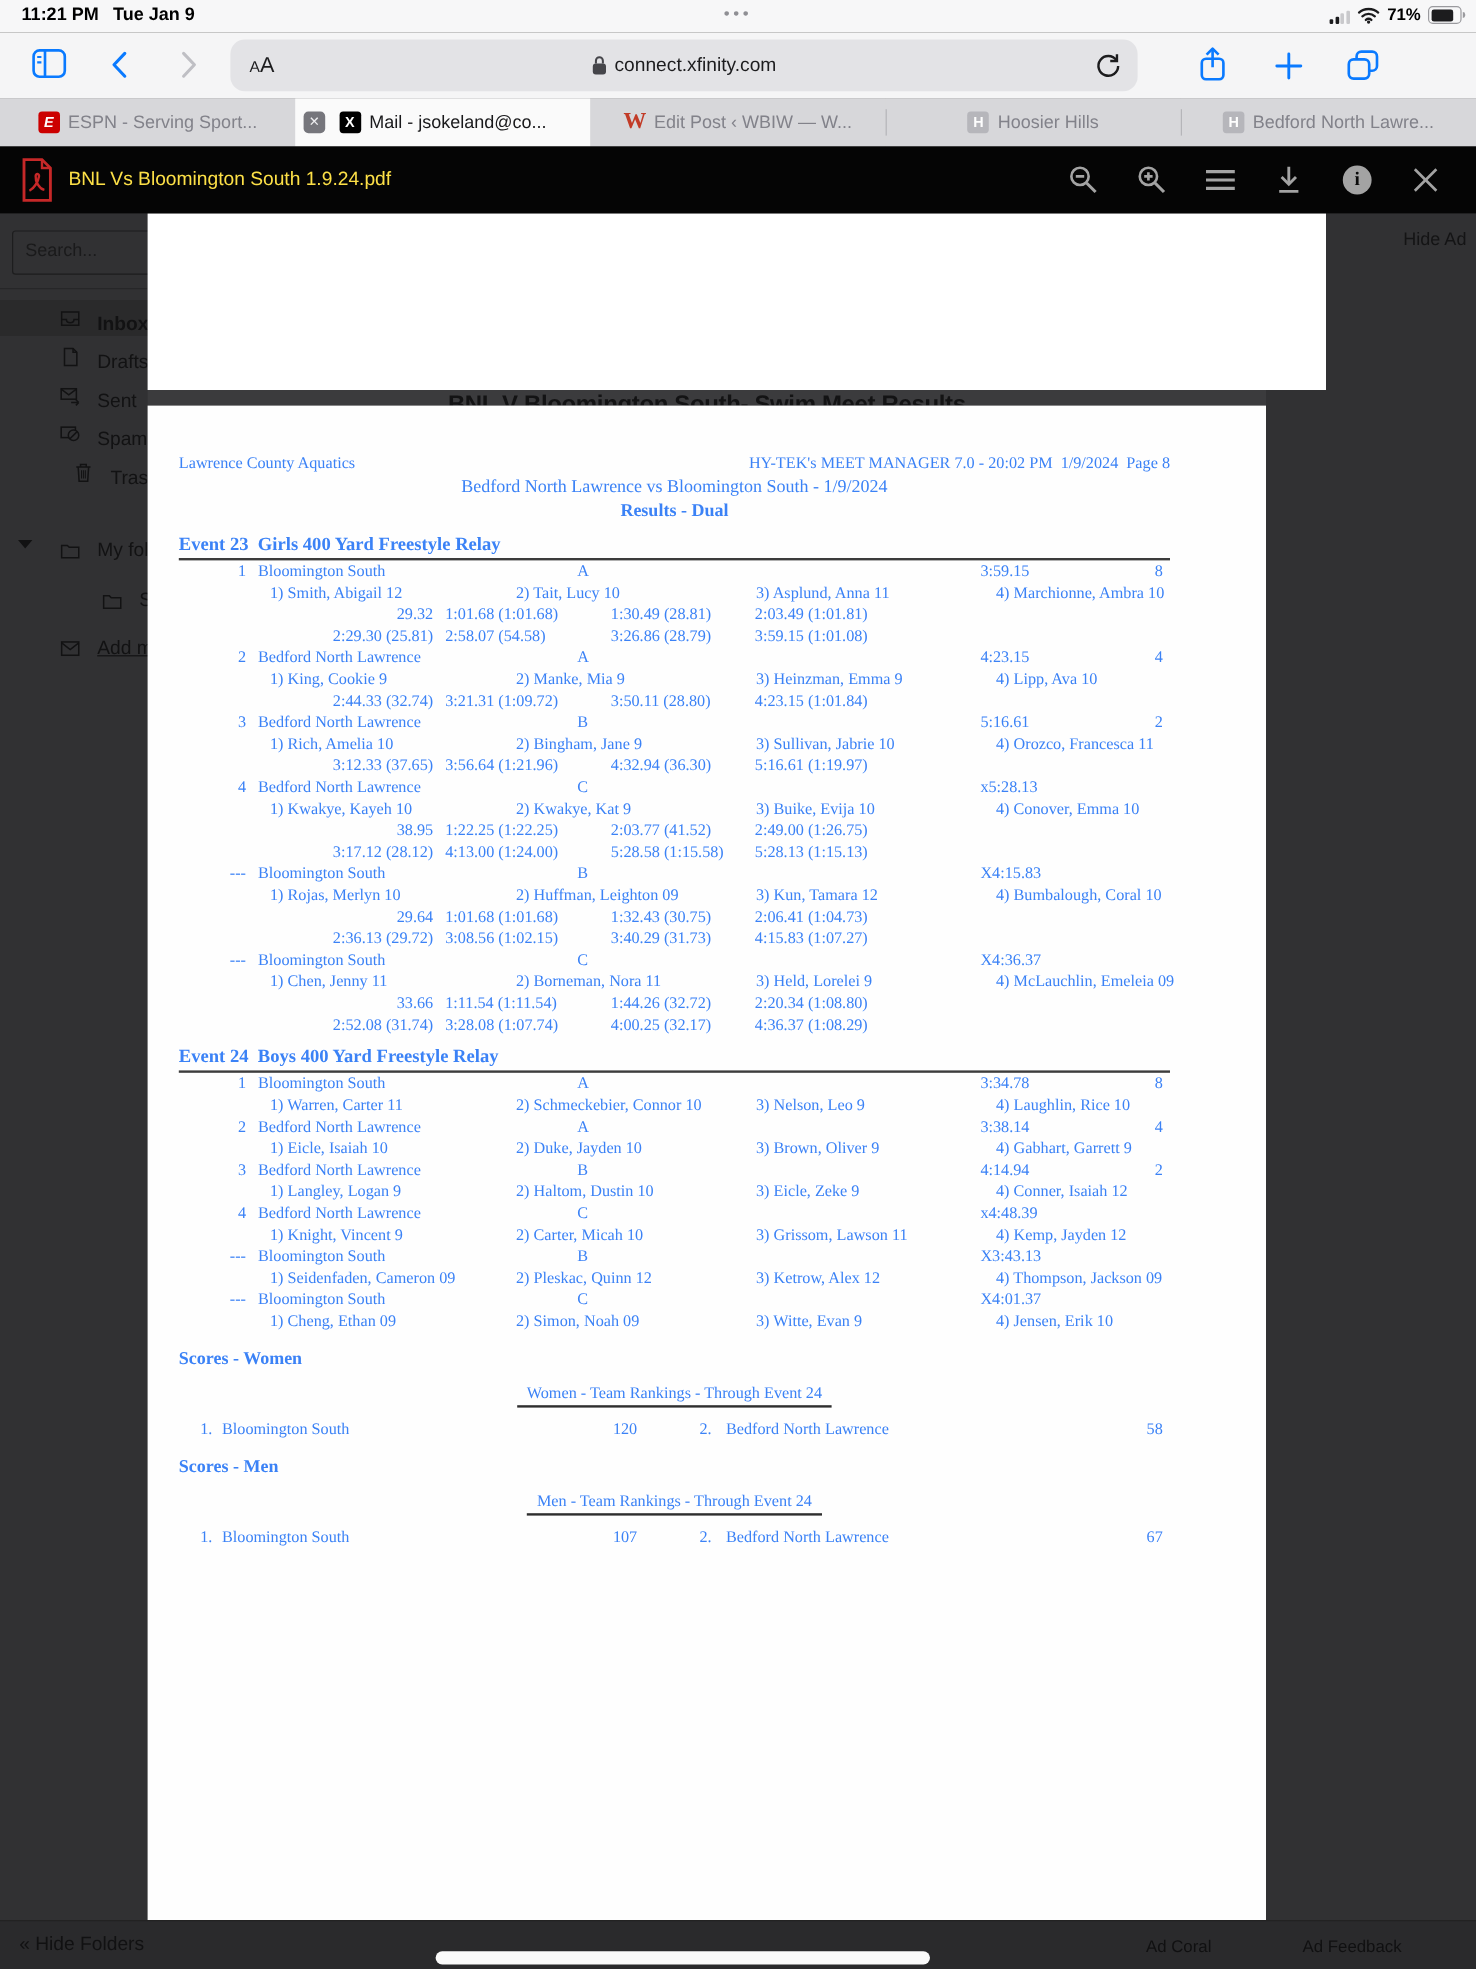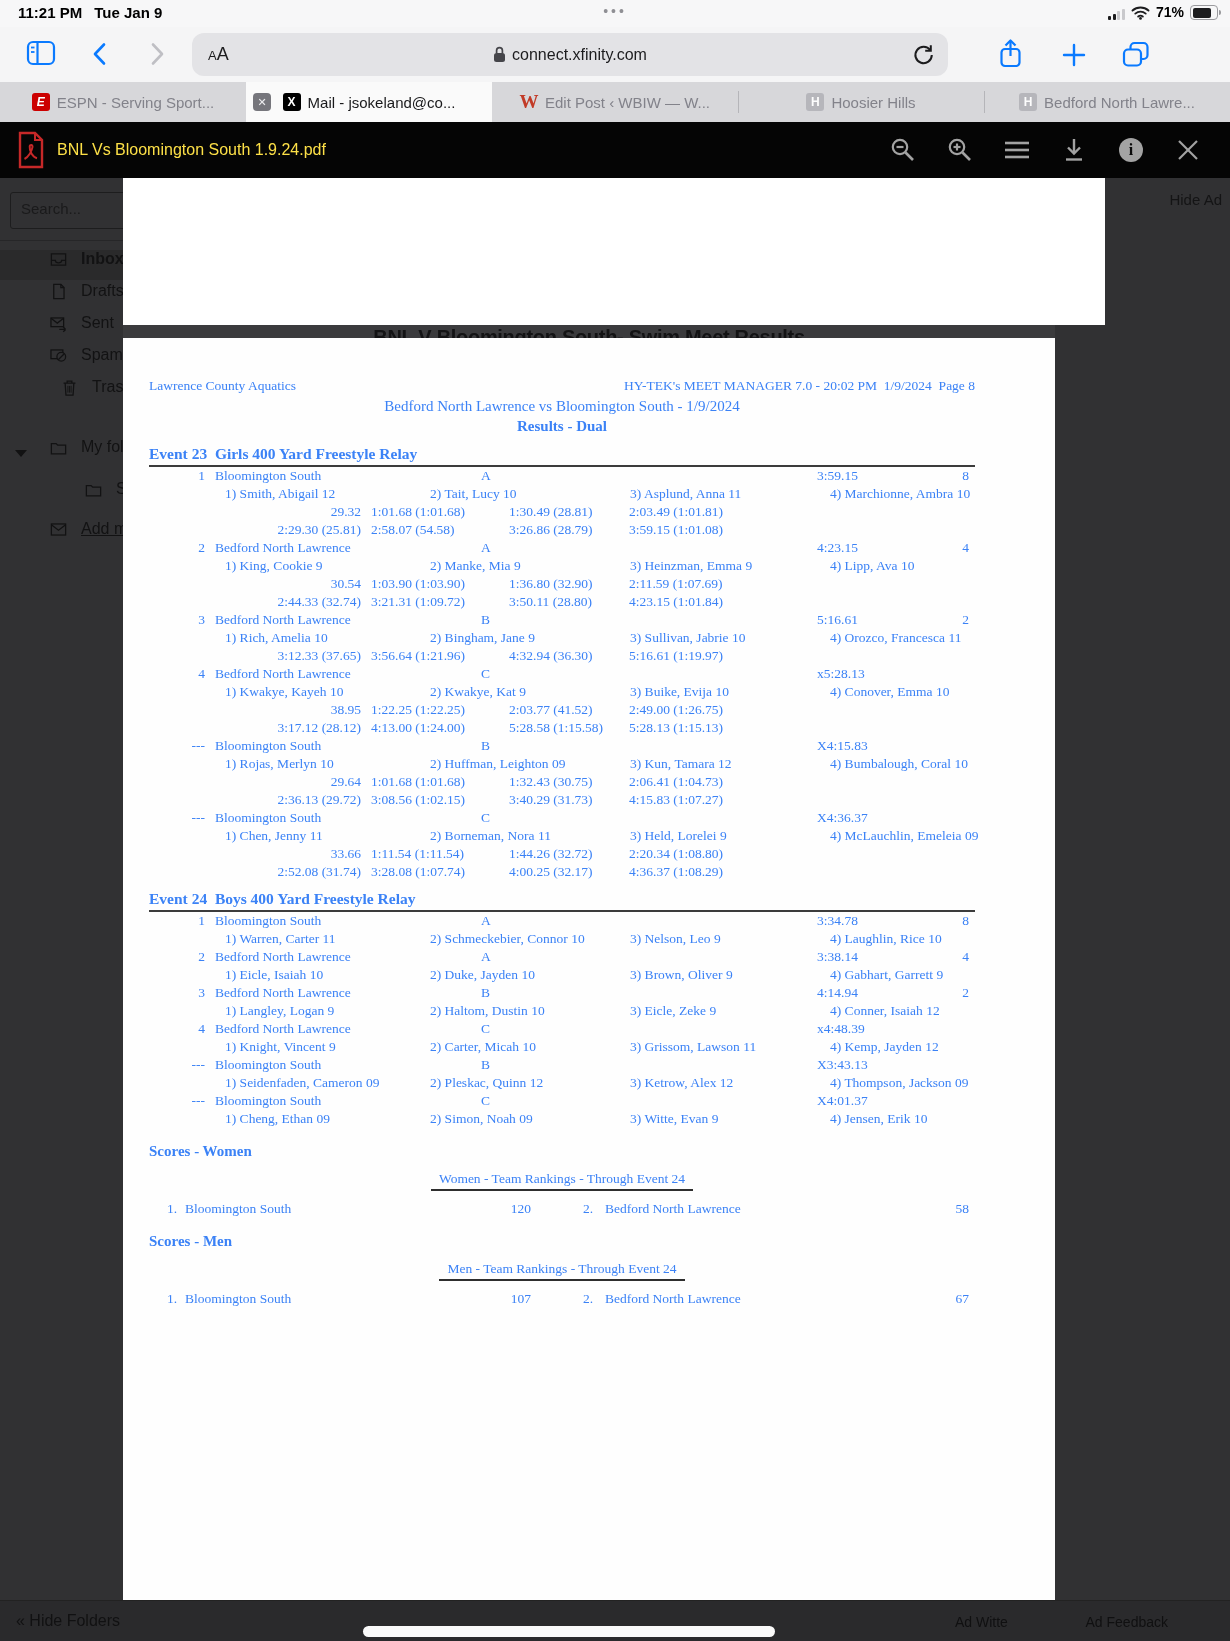--- a/index.html
+++ b/index.html
@@ -50,21 +50,21 @@
   .pbtn{width:30px;height:30px;margin-right:27px;display:flex;align-items:center;justify-content:center;}
   .info-circle{width:24px;height:24px;border-radius:50%;background:#a3a3a3;color:#0b0b0b;font-family:"Liberation Serif",serif;
                font-weight:700;font-size:16px;line-height:24px;text-align:center;}
   
   .content{position:absolute;top:178px;left:0;right:0;bottom:0;background:#313133;}
   .sb-search{position:absolute;left:10px;top:14px;width:122px;height:31px;background:transparent;
              border:1px solid #1d1d1e;border-radius:3px;color:#d946ef;font-size:15px;padding:0 0 4px 10px;outline:none;
              font-family:"Liberation Sans",sans-serif;}
   .sb-search::placeholder{color:#1a1a1b;opacity:1;}
   .sb-divider{position:absolute;left:0;top:62px;width:123px;height:1px;background:#262628;}
-  .sb-item{position:absolute;left:0;width:123px;height:30px;display:flex;align-items:flex-start;gap:13px;
+  .sb-item{position:absolute;left:0;width:123px;height:30px;display:flex;align-items:flex-end;gap:13px;
            padding-left:49px;color:#121213;font-size:16px;white-space:nowrap;overflow:hidden;}
   .sb-item svg{width:19px;height:19px;flex:0 0 auto;color:#121213;}
   .sb-item.hl{background:rgba(0,0,0,0.14);font-weight:700;}
   .sb-caret{position:absolute;left:15px;width:0;height:0;border-left:6px solid transparent;border-right:6px solid transparent;
             border-top:7px solid #121213;top:50%;margin-top:-3px;}
   .hide-ad{position:absolute;top:13px;right:8px;color:#141415;font-size:15px;}
   .ad-block{position:absolute;left:123px;top:0;width:982px;height:147px;background:#ffffff;}
   .page-title-strip{position:absolute;left:123px;top:147px;width:932px;height:13px;background:#3b3b3d;overflow:hidden;}
   .page-title-strip .t{margin-top:1px;text-align:center;font-size:20px;font-weight:700;color:#131314;letter-spacing:-0.3px;}
   
@@ -374,26 +374,20 @@
               <span class="e-finals">4:23.15</span>
               <span class="e-points">4</span>
             </div>
             <div class="swimmers">
               <span>1) King, Cookie 9</span>
               <span>2) Manke, Mia 9</span>
               <span>3) Heinzman, Emma 9</span>
               <span>4) Lipp, Ava 10</span>
             </div>
             <div class="splitrow">
-              <span>30.54</span>
-              <span>1:03.90 (1:03.90)</span>
-              <span>1:36.80 (32.90)</span>
-              <span>2:11.59 (1:07.69)</span>
-            </div>
-            <div class="splitrow">
               <span>2:44.33 (32.74)</span>
               <span>3:21.31 (1:09.72)</span>
               <span>3:50.11 (28.80)</span>
               <span>4:23.15 (1:01.84)</span>
             </div>
             <div class="entry-main">
               <span class="e-rank">3</span>
               <span class="e-team">Bedford North Lawrence</span>
               <span class="e-relay">B</span>
               <span class="e-finals">5:16.61</span>
@@ -594,17 +588,17 @@
               <span class="t2">Bedford North Lawrence</span>
               <span class="s2">67</span>
             </div>
           </div>
       </div>
     </div>
 
     <div class="bottom-bar">
       <div class="hide-folders">« Hide Folders</div>
       <div class="scroll-pill"></div>
-      <div class="ad-info">Ad Witte</div>
+      <div class="ad-info">Ad Coral</div>
       <div class="ad-feedback">Ad Feedback</div>
     </div>
   </div>
 </div>
 
 </body></html>

